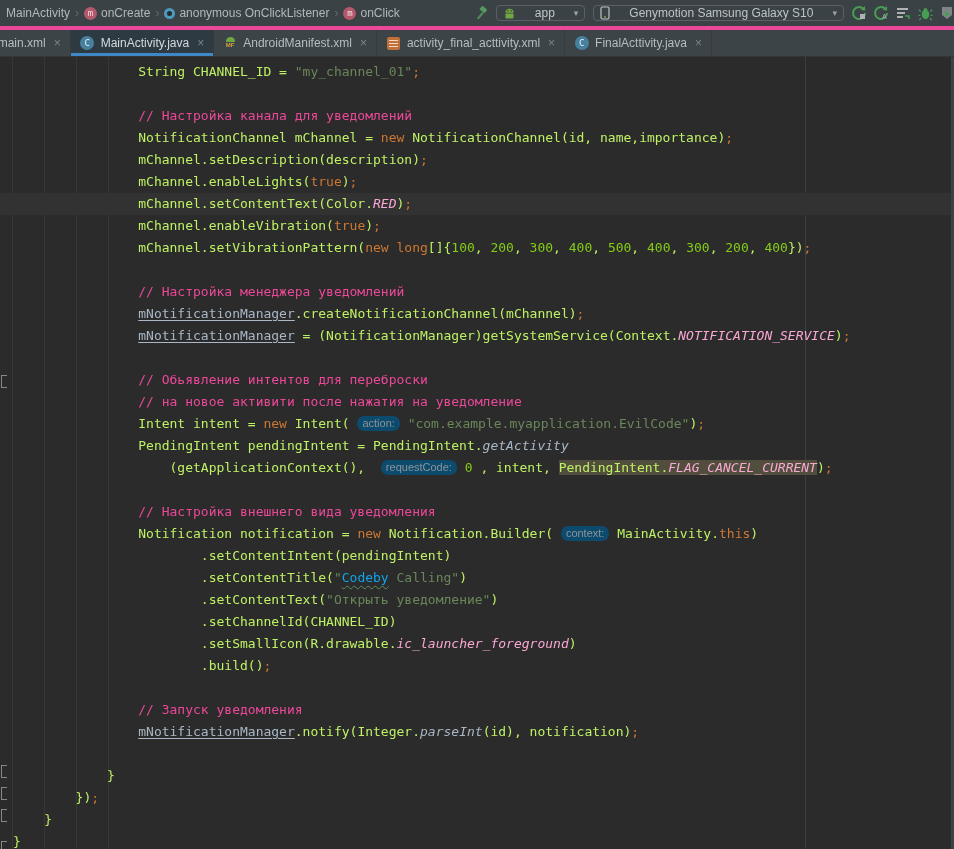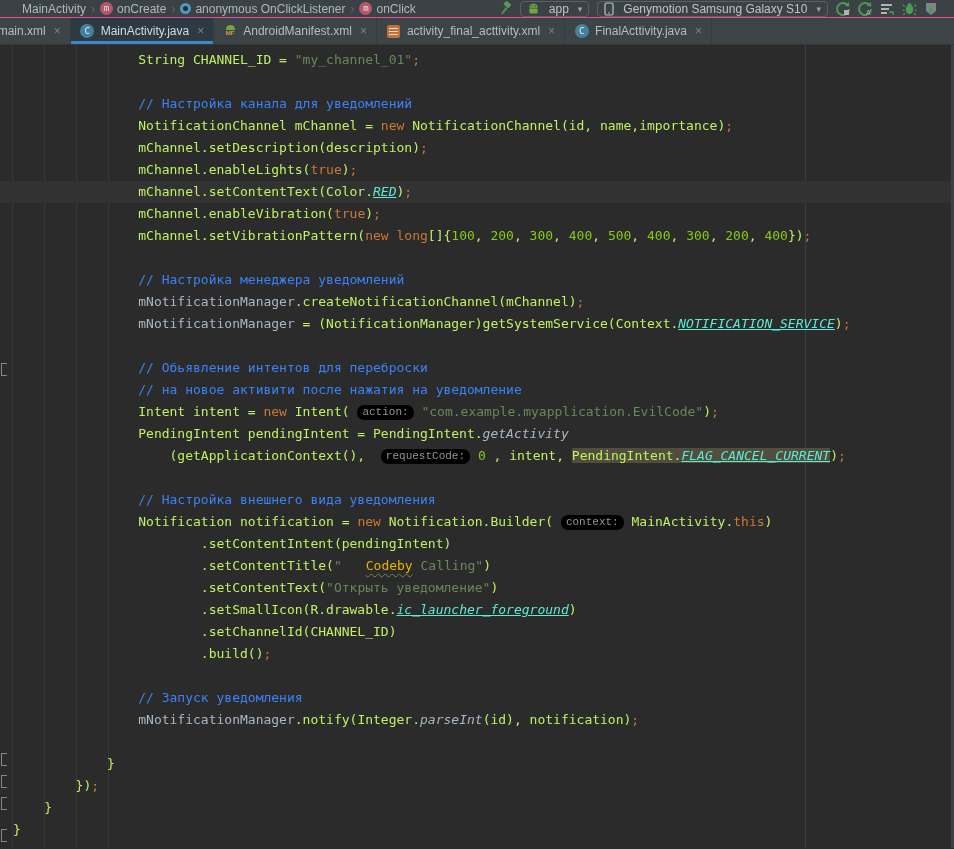--- a/index.html
+++ b/index.html
@@ -1,30 +1,30 @@
 <!DOCTYPE html>
 <html><head>
 <meta charset="utf-8">
 <style>
   * { margin:0; padding:0; box-sizing:border-box; }
   html,body { width:954px; height:849px; overflow:hidden; background:#2B2B2B;
               font-family:"Liberation Sans", sans-serif; }
 
   
-  .topbar { height:18px; background:#3B4245; display:flex; align-items:center;
-            padding:0 20px; border-bottom:1px solid #ec4899; overflow:hidden; }
+  .topbar { height:30px; background:#3B4245; display:flex; align-items:center;
+            padding:0 4px; border-bottom:4px solid #ec4899; overflow:hidden; }
   .crumbs { display:flex; align-items:center; gap:2px; flex:0 0 auto; }
   .crumb { display:flex; align-items:center; gap:4px; color:#AFB8BC; font-size:12px;
            padding:0 2px; cursor:default; white-space:nowrap; }
   .crumb-sep { color:#64696C; font-size:12px; padding:0 1px; }
   .mico { width:13px; height:13px; border-radius:50%; background:#B3596B; color:#F0DCE0;
           font-size:9px; line-height:13px; text-align:center; font-family:"DejaVu Sans Mono",monospace; }
   .aico { width:11px; height:11px; border-radius:50%; border:3px solid #4B9BBF; background:#2B2B2B; }
   .spacer { flex:1 1 auto; }
-  .tb-btn { display:flex; align-items:center; gap:9px; border:1px solid #5A6063; border-radius:4px;
+  .tb-btn { display:flex; align-items:center; gap:19px; border:1px solid #5A6063; border-radius:4px;
             height:16px; padding:0 6px; color:#BDC4C7; font-size:12px; margin:0 4px; white-space:nowrap; }
   .tb-ico { width:22px; height:18px; display:flex; align-items:center; justify-content:center; }
   .chev { color:#9BA1A4; font-size:9px; }
 
   
   .tabbar { height:27px; background:#3C4448; display:flex; align-items:stretch;
             border-bottom:1px solid #323637; overflow:hidden; }
   .tab { display:flex; align-items:center; gap:6px; padding:0 9px; font-size:12px;
          color:#B6BDC0; border-right:1px solid #353B3E; position:relative; white-space:nowrap; }
   .tab.active { background:#2D3A41; color:#D3DADE; }
@@ -47,29 +47,29 @@
   .margin-line { position:absolute; top:0; bottom:0; left:805px; width:1px; background:#3D4042; }
   .scrollbar { position:absolute; top:0; bottom:0; right:0; width:3px; background:#3E4143; }
   .code { position:relative; padding-top:4px; }
   .line { height:22px; line-height:22px; padding-left:13px; white-space:pre;
           font-family:"DejaVu Sans Mono", monospace; font-size:13px; color:#A9B7C6; }
   .caret-line { background:#323232; }
   .p  { color:#bef264; }
   .k  { color:#CC7832; }
   .s  { color:#6A8759; }
   .n  { color:#84cc16; }
-  .c  { color:#3b82f6; }
-  .ct { color:#5eead4; font-style:italic;text-decoration:underline; }
+  .c  { color:#ec4899; }
+  .ct { color:#f9a8d4; font-style:italic; }
   .it { color:#A9B7C6; font-style:italic; }
-  .fu { color:#A9B7C6; text-underline-offset:2px; }
+  .fu { color:#A9B7C6; text-decoration:underline; text-underline-offset:2px; }
   .hl { background:#524E3D; }
-  .sw { color:#eab308; text-decoration:underline wavy #5E8D60; text-decoration-thickness:1px;
-        text-underline-offset:3px;margin-left:24px; }
-  .chip { display:inline-block; font-family:Liberation Mono, monospace; font-size:11px;
-          line-height:15px; color:#8E9497; background:#000000; border-radius:7px;
+  .sw { color:#0ea5e9; text-decoration:underline wavy #5E8D60; text-decoration-thickness:1px;
+        text-underline-offset:3px; }
+  .chip { display:inline-block; font-family:Liberation Sans, sans-serif; font-size:11px;
+          line-height:15px; color:#8E9497; background:#0c4a6e; border-radius:7px;
           padding:0 5px; vertical-align:1px; }
   .fold-marker { position:absolute; left:1px; width:6px; height:13px;
                  border-left:1px solid #83888B; border-top:1px solid #83888B;
                  border-bottom:1px solid #83888B; }
 </style>
 </head>
 <body>
 
 <div class="topbar">
   <div class="crumbs">
@@ -226,22 +226,22 @@
       <div class="line"><span class="c">                // на новое активити после нажатия на уведомление</span></div>
       <div class="line"><span class="p">                Intent intent = </span><span class="k">new</span><span class="p"> Intent( </span><span class="chip">action:</span><span class="p"> </span><span class="s">"com.example.myapplication.EvilCode"</span><span class="p">)</span><span class="k">;</span></div>
       <div class="line"><span class="p">                PendingIntent pendingIntent = PendingIntent.</span><span class="it">getActivity</span></div>
       <div class="line"><span class="p">                    (getApplicationContext(),  </span><span class="chip">requestCode:</span><span class="p"> </span><span class="n">0</span><span class="p"> , intent, </span><span class="p hl">PendingIntent.</span><span class="ct hl">FLAG_CANCEL_CURRENT</span><span class="p">)</span><span class="k">;</span></div>
       <div class="line"></div>
       <div class="line"><span class="c">                // Настройка внешнего вида уведомления</span></div>
       <div class="line"><span class="p">                Notification notification = </span><span class="k">new</span><span class="p"> Notification.Builder( </span><span class="chip">context:</span><span class="p"> MainActivity.</span><span class="k">this</span><span class="p">)</span></div>
       <div class="line"><span class="p">                        .setContentIntent(pendingIntent)</span></div>
       <div class="line"><span class="p">                        .setContentTitle(</span><span class="s">"</span><span class="sw">Codeby</span><span class="s"> Calling"</span><span class="p">)</span></div>
       <div class="line"><span class="p">                        .setContentText(</span><span class="s">"Открыть уведомление"</span><span class="p">)</span></div>
+      <div class="line"><span class="p">                        .setChannelId(CHANNEL_ID)</span></div>
       <div class="line"><span class="p">                        .setSmallIcon(R.drawable.</span><span class="ct">ic_launcher_foreground</span><span class="p">)</span></div>
-      <div class="line"><span class="p">                        .setChannelId(CHANNEL_ID)</span></div>
       <div class="line"><span class="p">                        .build()</span><span class="k">;</span></div>
       <div class="line"></div>
       <div class="line"><span class="c">                // Запуск уведомления</span></div>
       <div class="line"><span class="p">                </span><span class="fu">mNotificationManager</span><span class="p">.notify(Integer.</span><span class="it">parseInt</span><span class="p">(id), notification)</span><span class="k">;</span></div>
       <div class="line"></div>
       <div class="line"><span class="p">            }</span></div>
       <div class="line"><span class="p">        })</span><span class="k">;</span></div>
       <div class="line"><span class="p">    }</span></div>
       <div class="line"><span class="p">}</span></div>
     </div>

